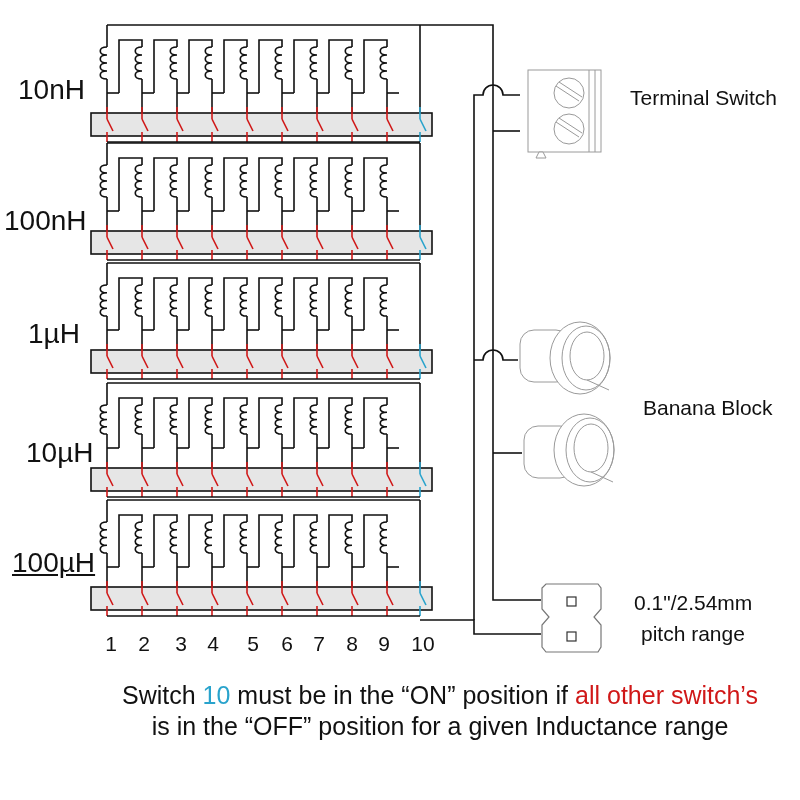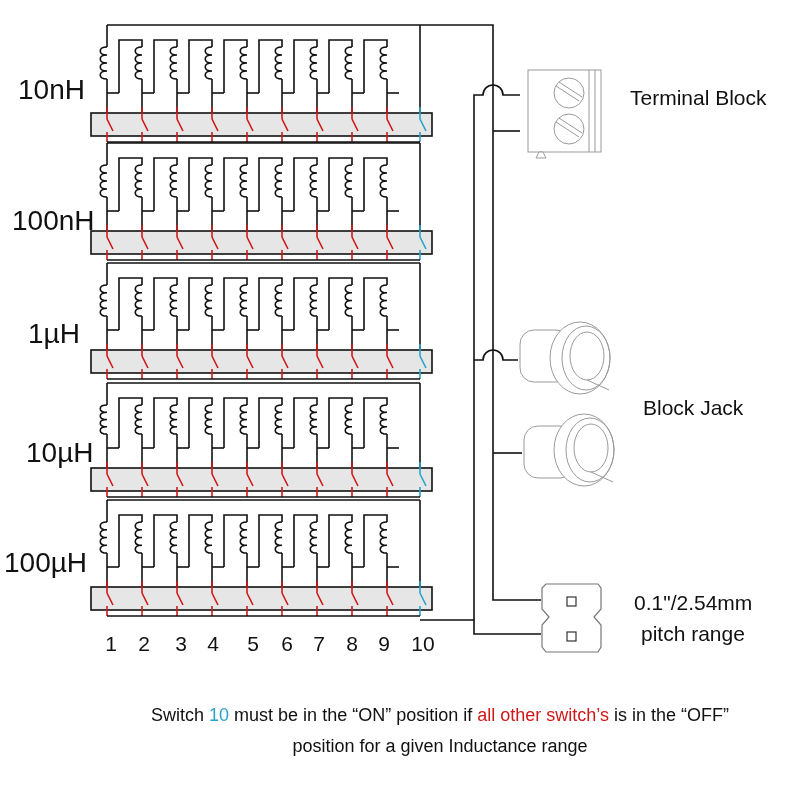--- a/index.html
+++ b/index.html
@@ -2,22 +2,22 @@
 <html><head>
 <meta charset="utf-8">
 <style>
   html, body { margin: 0; padding: 0; background: #ffffff; }
   body { width: 800px; height: 800px; position: relative; overflow: hidden;
          font-family: "Liberation Sans", "DejaVu Sans", sans-serif; }
   #diagram { position: absolute; left: 0; top: 0; width: 800px; height: 800px; }
   .lbl { position: absolute; color: #111; font-size: 21px; white-space: nowrap; }
   .range-label { position: absolute; color: #111; font-size: 28px; white-space: nowrap; text-align: right; }
   .num { position: absolute; top: 632px; font-size: 21px; color: #111; transform: translateX(-50%); }
-  .note { position: absolute; left: 120px; top: 700px; width: 640px; text-align: center;
-          font-size: 18px; line-height: 31px; color: #111; }
+  .note { position: absolute; left: 120px; top: 680px; width: 640px; text-align: center;
+          font-size: 25px; line-height: 31px; color: #111; }
   .hl-blue { color: #29a3cc; }
   .hl-red { color: #d01818; }
 </style>
 </head>
 <body>
 
 <svg id="diagram" viewBox="0 0 800 800" xmlns="http://www.w3.org/2000/svg">
   <g id="banks">
       <g>
         <line x1="107" y1="25" x2="420" y2="25" stroke="#111111" stroke-width="1.6" fill="none"></line>
@@ -563,36 +563,36 @@
   </g>
 
   <g stroke="#777" fill="#fff" stroke-width="1.2">
     <path d="M546 584 L598 584 L601 588 L601 609 L594 617 L601 625 L601 647 L598 652 L546 652 L542 647 L542 625 L549 617 L542 609 L542 588 Z"></path>
     <rect x="567" y="597" width="9" height="9" stroke="#333" fill="#fff"></rect>
     <rect x="567" y="632" width="9" height="9" stroke="#333" fill="#fff"></rect>
   </g>
 </svg>
 
 <div class="range-label" style="left:18px; top:74px;">10nH</div>
-<div class="range-label" style="left:12px; top:205px;">100nH</div>
+<div class="range-label" style="left:4px; top:205px;">100nH</div>
 <div class="range-label" style="left:28px; top:318px;">1µH</div>
 <div class="range-label" style="left:26px; top:437px;">10µH</div>
-<div class="range-label" style="left:4px; top:547px;">100µH</div>
+<div class="range-label" style="left:12px; top:547px;text-decoration:underline;">100µH</div>
 
 <div class="num" style="left:111px;">1</div>
 <div class="num" style="left:144px;">2</div>
 <div class="num" style="left:181px;">3</div>
 <div class="num" style="left:213px;">4</div>
 <div class="num" style="left:253px;">5</div>
 <div class="num" style="left:287px;">6</div>
 <div class="num" style="left:319px;">7</div>
 <div class="num" style="left:352px;">8</div>
 <div class="num" style="left:384px;">9</div>
 <div class="num" style="left:423px;">10</div>
 
-<div class="lbl" style="left:630px; top:86px;">Terminal Block</div>
-<div class="lbl" style="left:643px; top:396px;">Block Jack</div>
+<div class="lbl" style="left:630px; top:86px;">Terminal Switch</div>
+<div class="lbl" style="left:643px; top:396px;">Banana Block</div>
 <div class="lbl" style="left:634px; top:591px;">0.1"/2.54mm</div>
 <div class="lbl" style="left:641px; top:622px;">pitch range</div>
 
 <div class="note">
   <span>Switch </span><span class="hl-blue">10</span><span> must be in the “ON” position if </span><span class="hl-red">all other switch’s</span><span> is in the “OFF” position for a given Inductance range</span>
 </div>
 
 </body></html>

